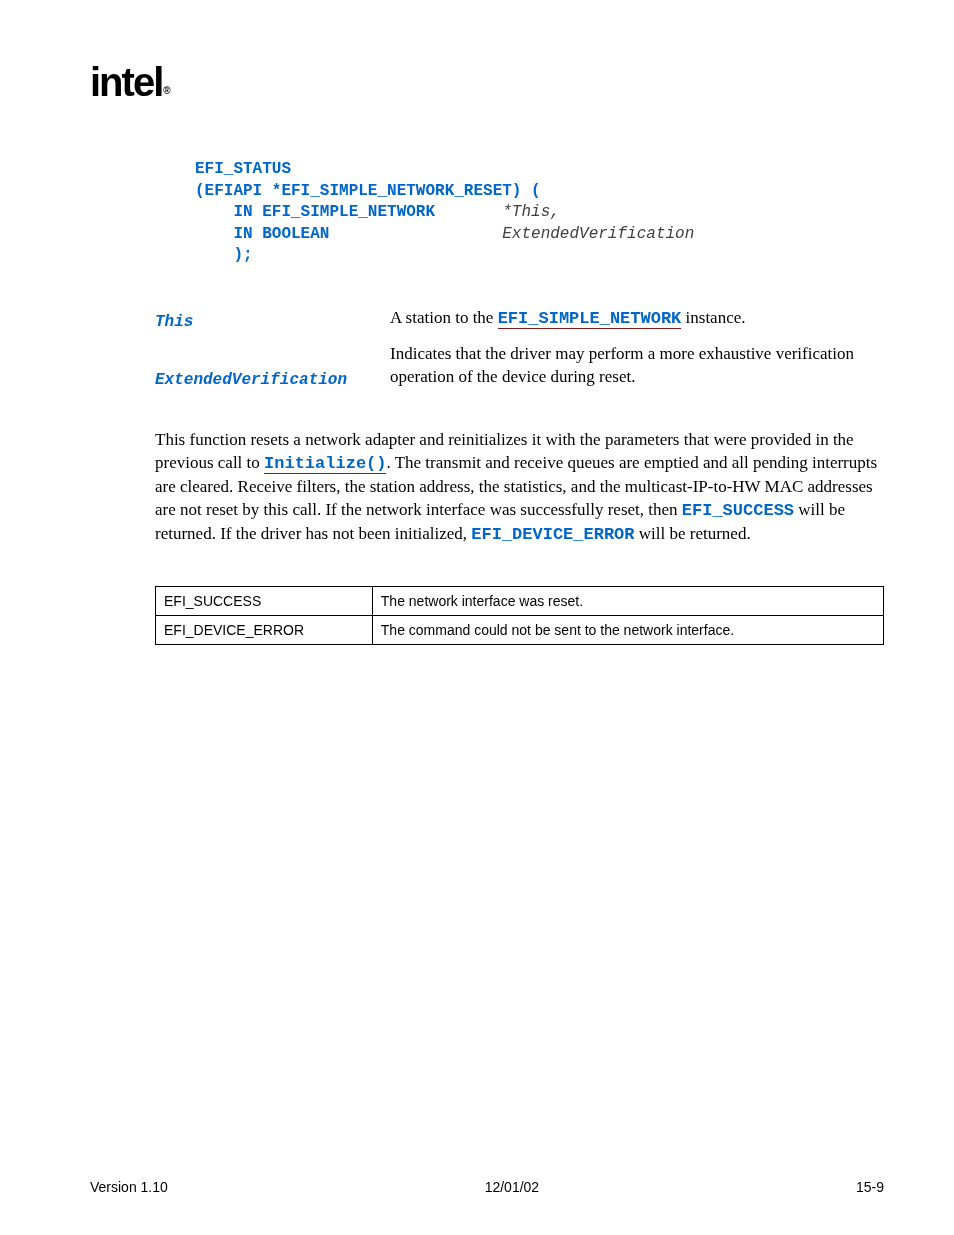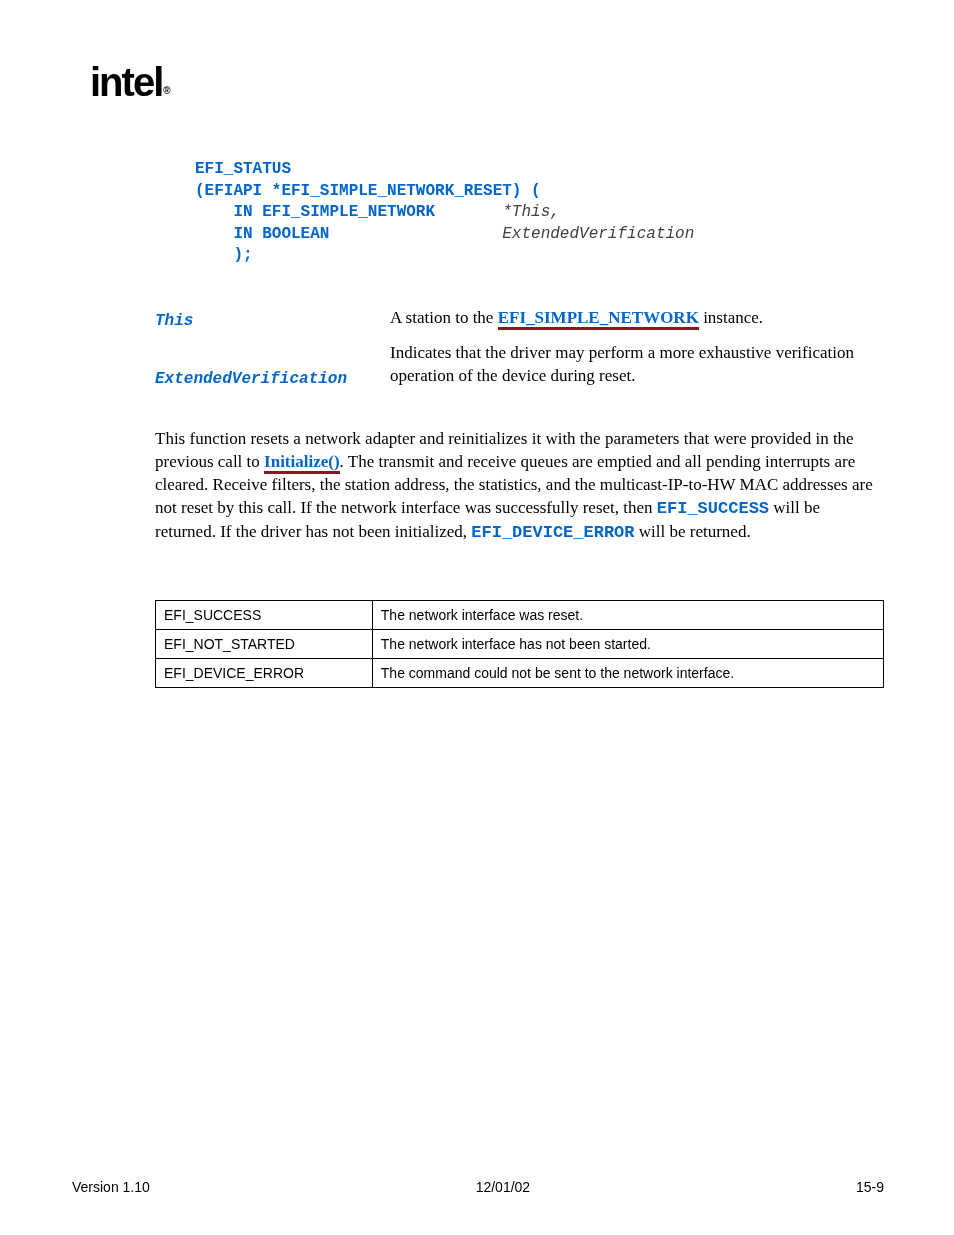--- a/index.html
+++ b/index.html
@@ -79,28 +79,28 @@
     flex-shrink: 0;
     font-size: 16px;
   }
   .param-desc {
     font-size: 17px;
     line-height: 1.35;
     flex: 1;
   }
   .inline-link {
     color: #0066cc;
-    font-family: Liberation Serif, serif;
+    font-family: Liberation Mono, monospace;
     font-weight: bold;
-    border-bottom: 3px solid #7f1d1d;
+    border-bottom: 1px solid #7f1d1d;
   }
   .desc-para {
     font-size: 17px;
     line-height: 1.35;
-    margin-bottom: 56px;
+    margin-bottom: 40px;
   }
   .code-bold {
     font-family: 'Courier New', Courier, monospace;
     font-weight: bold;
     color: #0066cc;
   }
   .status-table {
     border-collapse: collapse;
     width: 100%;
     font-family: Arial, Helvetica, sans-serif;
@@ -111,21 +111,21 @@
     padding: 6px 8px;
     text-align: left;
     vertical-align: middle;
   }
   .status-table td:first-child {
     white-space: nowrap;
   }
   .footer {
     position: absolute;
     bottom: 40px;
-    left: 72px;
+    left: 90px;
     right: 70px;
     font-family: Arial, Helvetica, sans-serif;
     font-size: 14px;
     display: flex;
     justify-content: space-between;
     align-items: flex-end;
   }
 </style>
 </head>
 <body>
@@ -160,24 +160,20 @@
       <span>This function resets a network adapter and reinitializes it with the parameters that were provided in the previous call to </span><span class="inline-link">Initialize()</span><span>.  The transmit and receive queues are emptied and all pending interrupts are cleared.  Receive filters, the station address, the statistics, and the multicast-IP-to-HW MAC addresses are not reset by this call.  If the network interface was successfully reset, then </span><span class="code-bold">EFI_SUCCESS</span><span> will be returned. If the driver has not been initialized, </span><span class="code-bold">EFI_DEVICE_ERROR</span><span> will be returned.</span>
     </div>
 
     <table class="status-table">
       <tbody>
           <tr>
         <td>EFI_SUCCESS</td>
         <td>The network interface was reset.</td>
       </tr>
       <tr>
-        <td>EFI_NOT_STARTED</td>
-        <td>The network interface has not been started.</td>
-      </tr>
-      <tr>
         <td>EFI_DEVICE_ERROR</td>
         <td>The command could not be sent to the network interface.</td>
       </tr>
     </tbody>
       </table>
 
   </div>
 
   <div class="footer">
     <span>Version 1.10</span>

